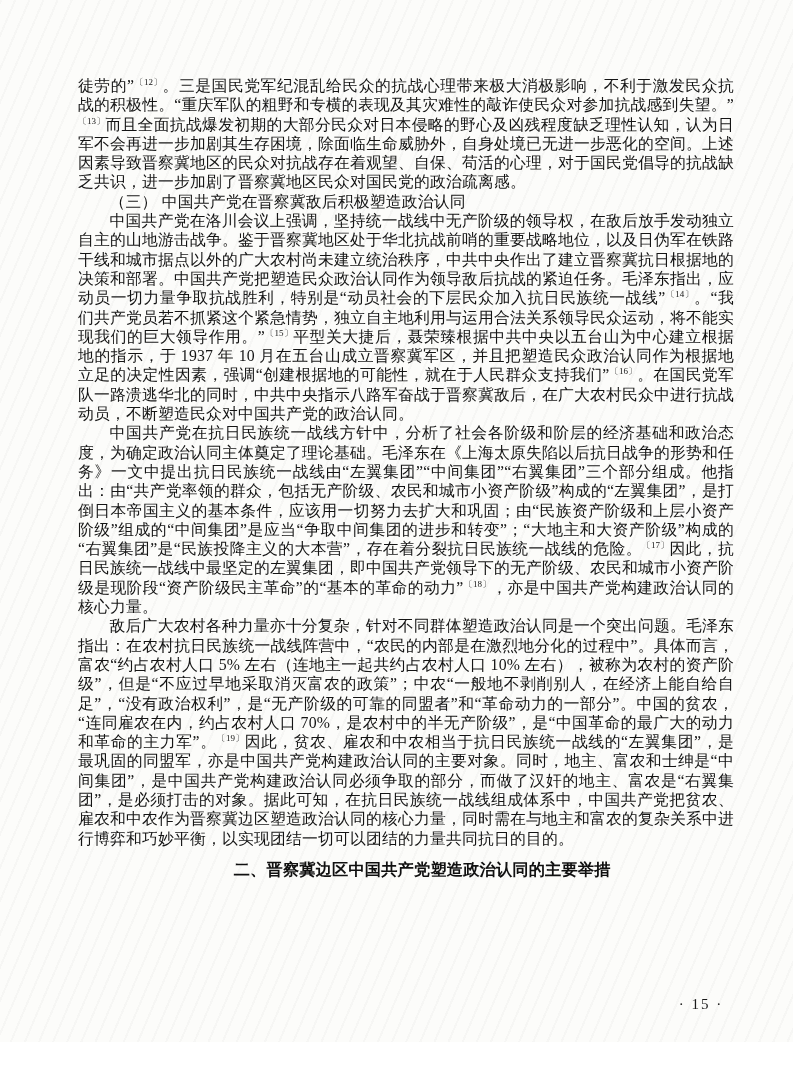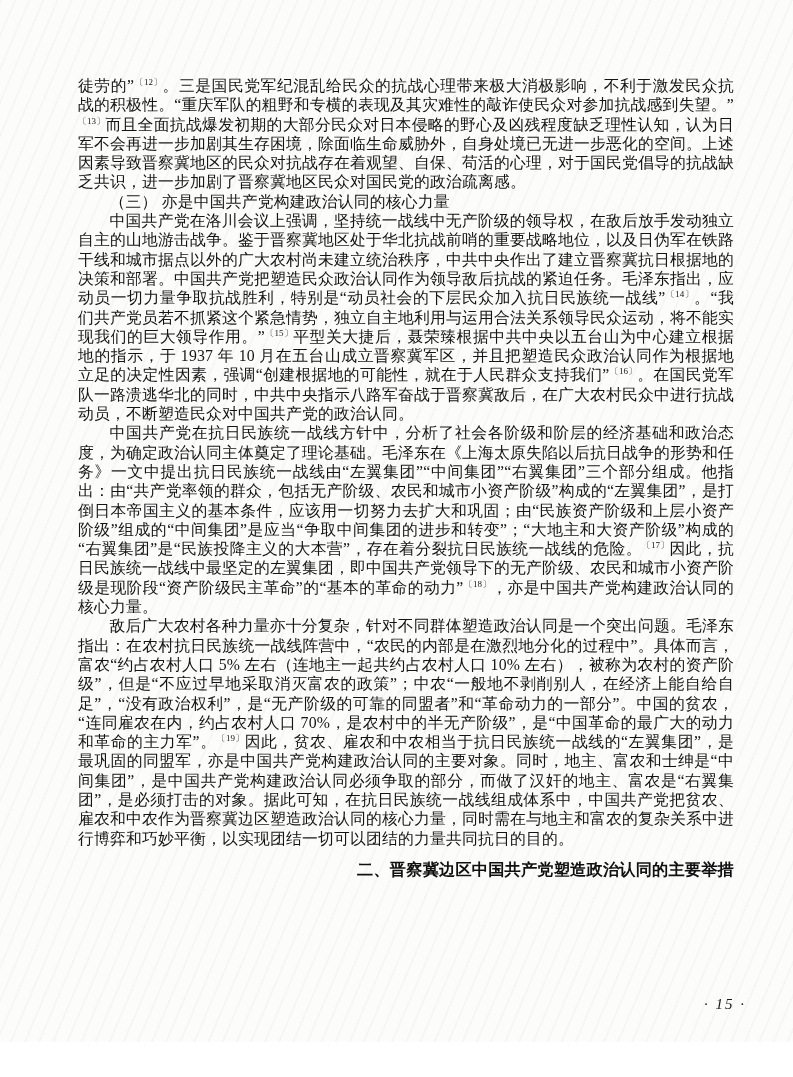--- a/index.html
+++ b/index.html
@@ -46,52 +46,51 @@
   }
   .text-block p.no-indent { text-indent: 0; }
 
   .text-block h2.section-heading {
     font-family: "Liberation Sans", "DejaVu Sans", sans-serif;
     font-weight: bold;
     font-size: 16.2px;
     line-height: 19.3px;
     margin: 12px 0 12px 0;
     text-indent: 2em;
-    text-align: right;
+    text-align: center;
     color: #101010;
   }
 
   sup.cite {
     font-size: 9px;
     line-height: 0;
     vertical-align: super;
     letter-spacing: 0;
   }
 
   .page-number {
     position: absolute;
     left: 656px;
     top: 996px;
     width: 90px;
     font-size: 15px;
     letter-spacing: 2px;
-    text-align: right;
+    text-align: center;
     color: #1a1a1a;
-    font-style: italic;
   }
 </style>
 </head>
 <body>
 
 <div class="page">
   <div class="scan-texture"></div>
 
   <div class="text-block" id="text-block">
       <p class="no-indent">徒劳的”<sup class="cite">〔12〕</sup>。三是国民党军纪混乱给民众的抗战心理带来极大消极影响，不利于激发民众抗战的积极性。“重庆军队的粗野和专横的表现及其灾难性的敲诈使民众对参加抗战感到失望。”<sup class="cite">〔13〕</sup>而且全面抗战爆发初期的大部分民众对日本侵略的野心及凶残程度缺乏理性认知，认为日军不会再进一步加剧其生存困境，除面临生命威胁外，自身处境已无进一步恶化的空间。上述因素导致晋察冀地区的民众对抗战存在着观望、自保、苟活的心理，对于国民党倡导的抗战缺乏共识，进一步加剧了晋察冀地区民众对国民党的政治疏离感。</p>
-      <p>（三） 亦是中国共产党构建政治认同的核心力量</p>
+      <p>（三） 中国共产党在晋察冀敌后积极塑造政治认同</p>
       <p>中国共产党在洛川会议上强调，坚持统一战线中无产阶级的领导权，在敌后放手发动独立自主的山地游击战争。鉴于晋察冀地区处于华北抗战前哨的重要战略地位，以及日伪军在铁路干线和城市据点以外的广大农村尚未建立统治秩序，中共中央作出了建立晋察冀抗日根据地的决策和部署。中国共产党把塑造民众政治认同作为领导敌后抗战的紧迫任务。毛泽东指出，应动员一切力量争取抗战胜利，特别是“动员社会的下层民众加入抗日民族统一战线”<sup class="cite">〔14〕</sup>。“我们共产党员若不抓紧这个紧急情势，独立自主地利用与运用合法关系领导民众运动，将不能实现我们的巨大领导作用。”<sup class="cite">〔15〕</sup>平型关大捷后，聂荣臻根据中共中央以五台山为中心建立根据地的指示，于 1937 年 10 月在五台山成立晋察冀军区，并且把塑造民众政治认同作为根据地立足的决定性因素，强调“创建根据地的可能性，就在于人民群众支持我们”<sup class="cite">〔16〕</sup>。在国民党军队一路溃逃华北的同时，中共中央指示八路军奋战于晋察冀敌后，在广大农村民众中进行抗战动员，不断塑造民众对中国共产党的政治认同。</p>
       <p>中国共产党在抗日民族统一战线方针中，分析了社会各阶级和阶层的经济基础和政治态度，为确定政治认同主体奠定了理论基础。毛泽东在《上海太原失陷以后抗日战争的形势和任务》一文中提出抗日民族统一战线由“左翼集团”“中间集团”“右翼集团”三个部分组成。他指出：由“共产党率领的群众，包括无产阶级、农民和城市小资产阶级”构成的“左翼集团”，是打倒日本帝国主义的基本条件，应该用一切努力去扩大和巩固；由“民族资产阶级和上层小资产阶级”组成的“中间集团”是应当“争取中间集团的进步和转变”；“大地主和大资产阶级”构成的“右翼集团”是“民族投降主义的大本营”，存在着分裂抗日民族统一战线的危险。<sup class="cite">〔17〕</sup>因此，抗日民族统一战线中最坚定的左翼集团，即中国共产党领导下的无产阶级、农民和城市小资产阶级是现阶段“资产阶级民主革命”的“基本的革命的动力”<sup class="cite">〔18〕</sup>，亦是中国共产党构建政治认同的核心力量。</p>
       <p>敌后广大农村各种力量亦十分复杂，针对不同群体塑造政治认同是一个突出问题。毛泽东指出：在农村抗日民族统一战线阵营中，“农民的内部是在激烈地分化的过程中”。具体而言，富农“约占农村人口 5% 左右（连地主一起共约占农村人口 10% 左右），被称为农村的资产阶级”，但是“不应过早地采取消灭富农的政策”；中农“一般地不剥削别人，在经济上能自给自足”，“没有政治权利”，是“无产阶级的可靠的同盟者”和“革命动力的一部分”。中国的贫农，“连同雇农在内，约占农村人口 70%，是农村中的半无产阶级”，是“中国革命的最广大的动力和革命的主力军”。<sup class="cite">〔19〕</sup>因此，贫农、雇农和中农相当于抗日民族统一战线的“左翼集团”，是最巩固的同盟军，亦是中国共产党构建政治认同的主要对象。同时，地主、富农和士绅是“中间集团”，是中国共产党构建政治认同必须争取的部分，而做了汉奸的地主、富农是“右翼集团”，是必须打击的对象。据此可知，在抗日民族统一战线组成体系中，中国共产党把贫农、雇农和中农作为晋察冀边区塑造政治认同的核心力量，同时需在与地主和富农的复杂关系中进行博弈和巧妙平衡，以实现团结一切可以团结的力量共同抗日的目的。</p>
       <h2 class="section-heading">二、晋察冀边区中国共产党塑造政治认同的主要举措</h2>
     </div>
 
   <div class="page-number">· 15 ·</div>
 </div>
 
 </body></html>

